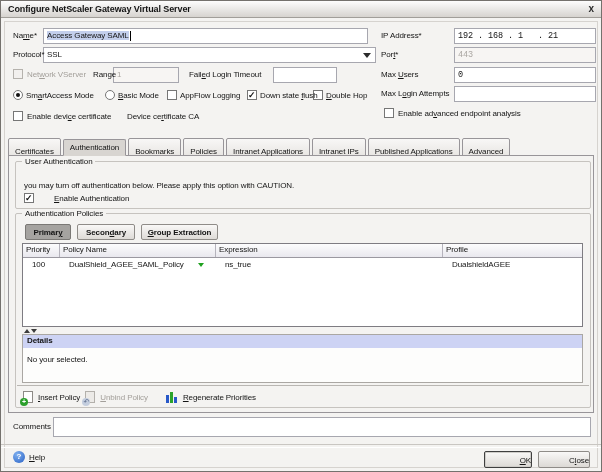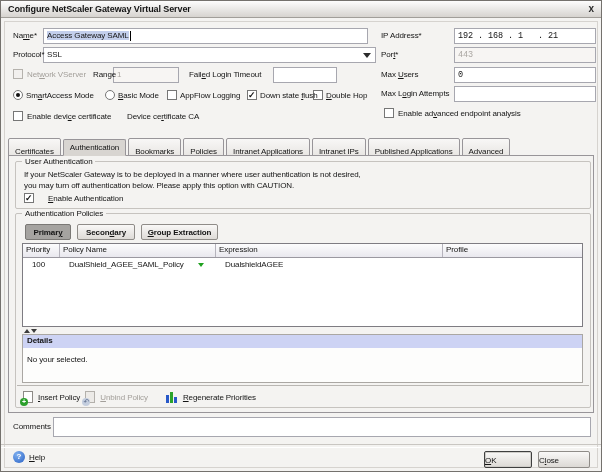--- a/index.html
+++ b/index.html
@@ -69,21 +69,21 @@
   .bars .b1{left:0;height:8px;background:#2858c8}
   .bars .b2{left:4px;height:11px;background:#2ba32b}
   .bars .b3{left:8px;height:6px;background:#2858c8}
   .tlabel{white-space:nowrap}
   .gap{width:8px;flex:none}
   .sep{position:absolute;left:0;right:0;height:2px;border-top:1px solid #c9c6c2;border-bottom:1px solid #ffffff}
   .helpicon{position:absolute;width:12px;height:12px;border-radius:50%;z-index:3;
             background:radial-gradient(circle at 35% 30%,#7fb0ef,#2a62c6);color:#fff;font-weight:bold;
             font-size:8px;text-align:center;line-height:12px}
   .pbtn{position:absolute;height:17px;border:1px solid #8f8c88;border-radius:2px;z-index:3;
-        background:linear-gradient(#f9f8f7,#dcd9d5);text-align:left;box-sizing:border-box;padding-top:4px}
+        background:linear-gradient(#f9f8f7,#dcd9d5);text-align:right;box-sizing:border-box;padding-top:4px}
   .pbtn.default{border:1px solid #3f3f3f;box-shadow:inset 0 0 0 1px #cfcdc9}
   .seltxt{background:#c3cfec}
   .caret{display:inline-block;width:1px;height:10px;background:#000;vertical-align:middle;margin-left:1px}
   u{text-decoration:underline}
 </style>
 </head>
 <body>
 
 <div class="dlg">
 
@@ -140,24 +140,23 @@
     <div class="tab">Intranet Applications</div>
     <div class="tab">Intranet IPs</div>
     <div class="tab">Published Applications</div>
     <div class="tab">Advanced</div>
   </div>
 
   <div class="panel"></div>
 
   <div class="group" style="left:14px;top:160px;width:574px;height:46px;z-index:2">
     <span class="legend">User Authentication</span>
-    <div class="lbl" style="left:8px;top:8px">If your NetScaler Gateway is to be deployed in a manner where user authentication is not desired,</div>
     <div class="lbl" style="left:8px;top:19px">you may turn off authentication below. Please apply this option with CAUTION.</div>
     <div class="cb on" style="left:8px;top:31px"></div>
-    <div class="lbl" style="left:32px;top:32px"><u>E</u>nable Authentication</div>
+    <div class="lbl" style="left:38px;top:32px"><u>E</u>nable Authentication</div>
   </div>
 
   <div class="group" style="left:14px;top:212px;width:574px;height:193px;z-index:2">
     <span class="legend">Authentication Policies</span>
 
     <div class="btn pressed" style="left:9px;top:10px;width:46px">Primar<u>y</u></div>
     <div class="btn" style="left:61px;top:10px;width:58px">Secon<u>d</u>ary</div>
     <div class="btn" style="left:125px;top:10px;width:77px"><u>G</u>roup Extraction</div>
 
     <div class="tbl" style="left:6px;top:29px;width:561px;height:84px">
@@ -166,20 +165,21 @@
         <div class="th" style="width:156px">Policy Name</div>
         <div class="th" style="width:227px">Expression</div>
         <div class="th" style="flex:1;border-right:none">Profile</div>
       </div>
       <div class="trow">
         <div class="td" style="width:37px">100</div>
         <div class="td" style="width:156px">
           <span>DualShield_AGEE_SAML_Policy</span>
           <span class="gtri"></span>
         </div>
+        <div class="td" style="width:227px">ns_true</div>
         <div class="td" style="flex:1">DualshieldAGEE</div>
       </div>
     </div>
 
     <div class="splitter" style="left:8px;top:115px">
       <i class="u"></i>
       <i class="d"></i>
     </div>
 
     <div class="details" style="left:6px;top:120px;width:561px;height:49px">

